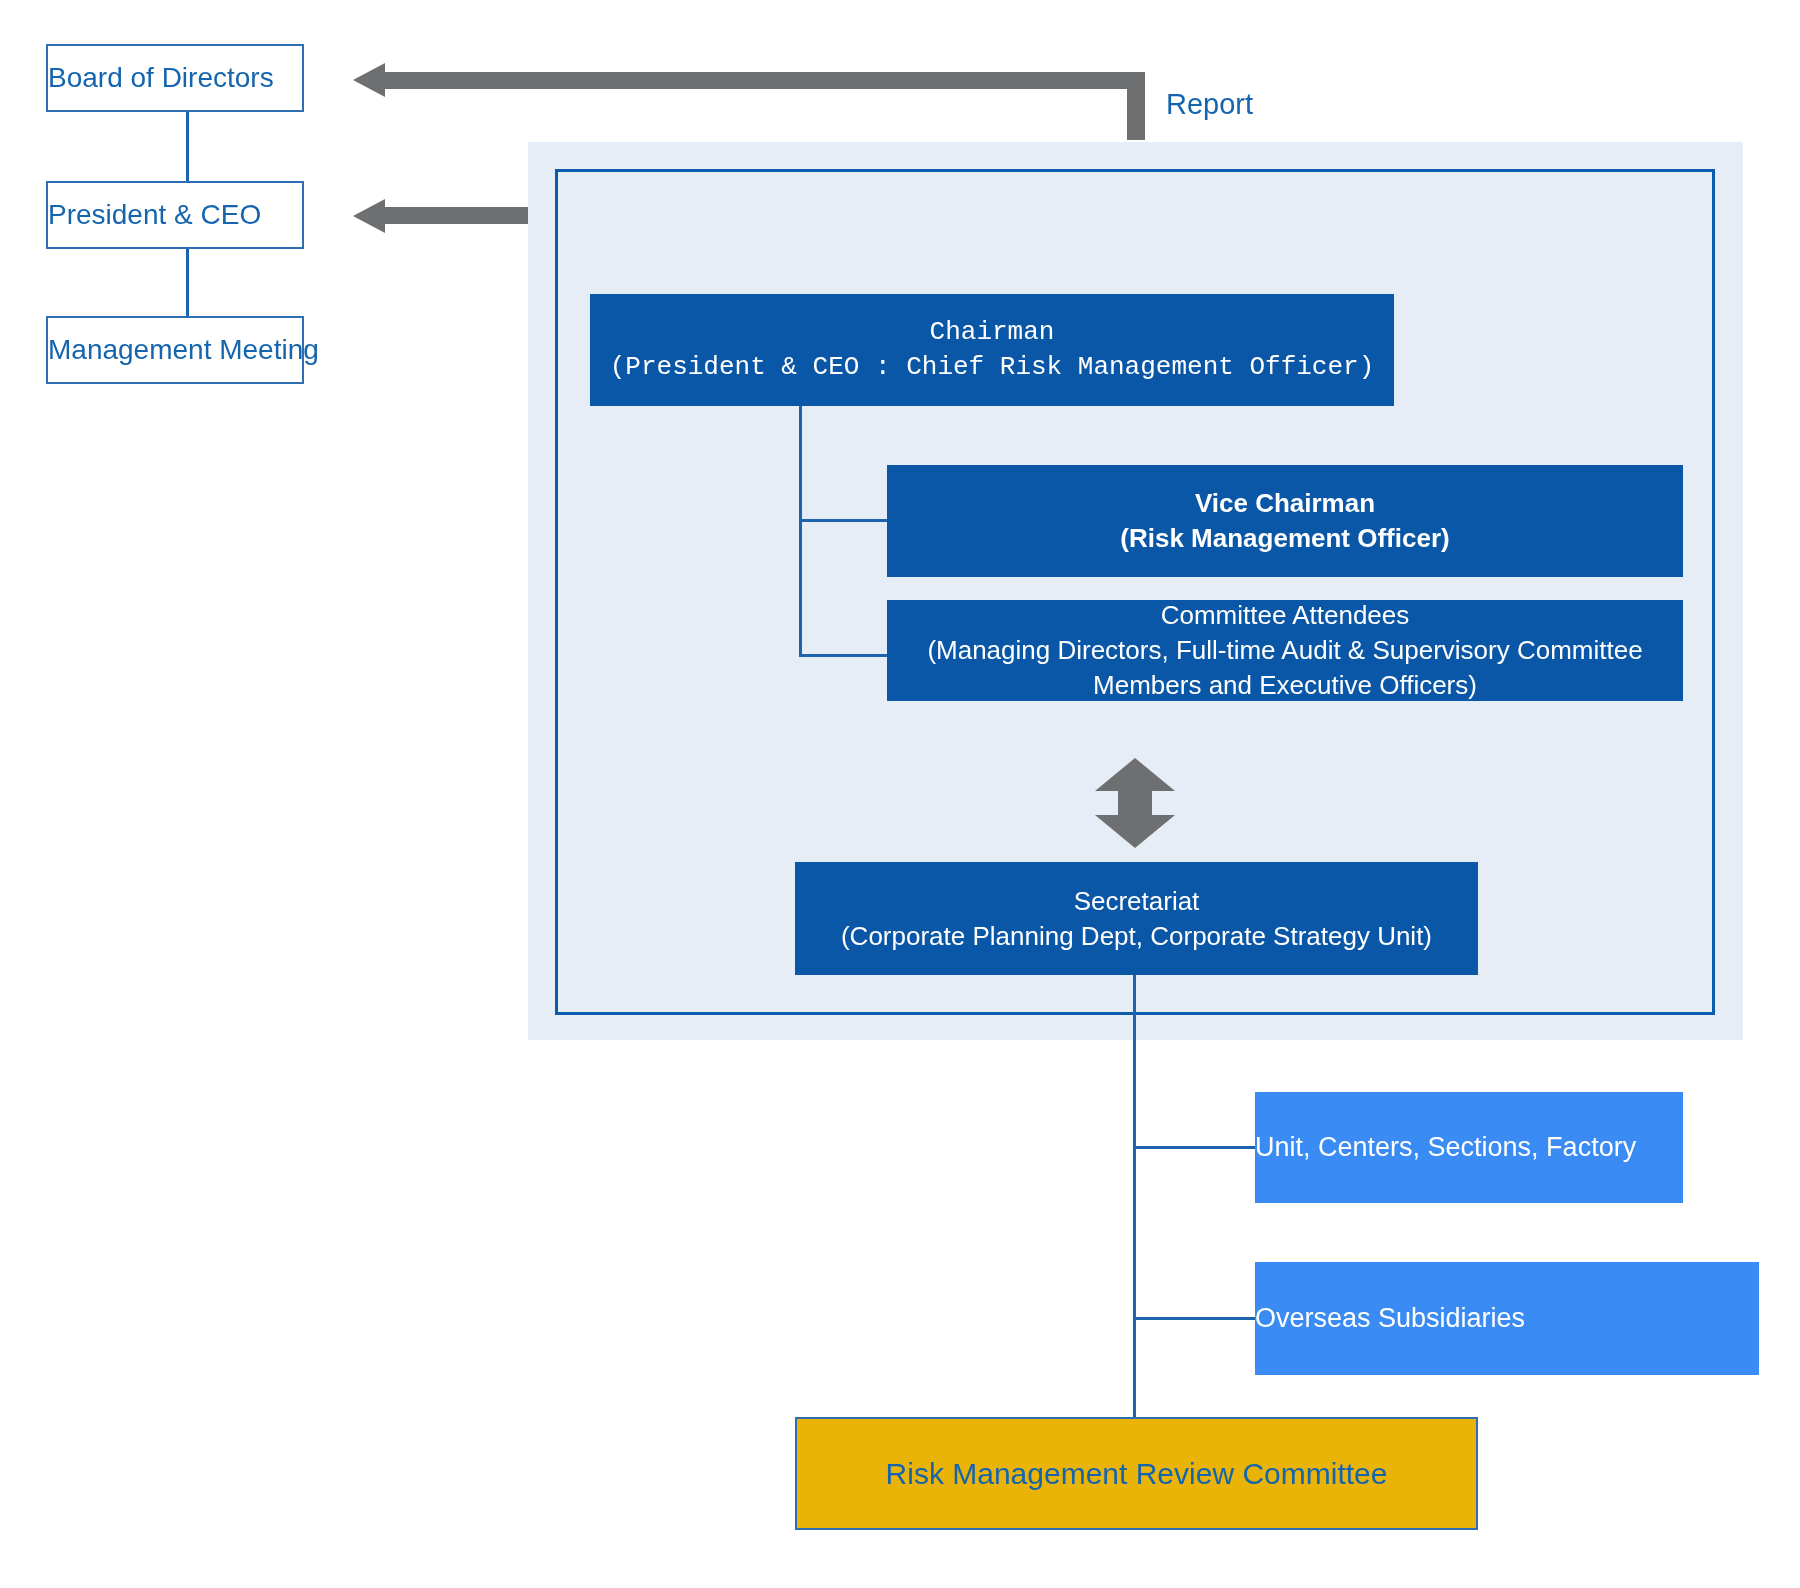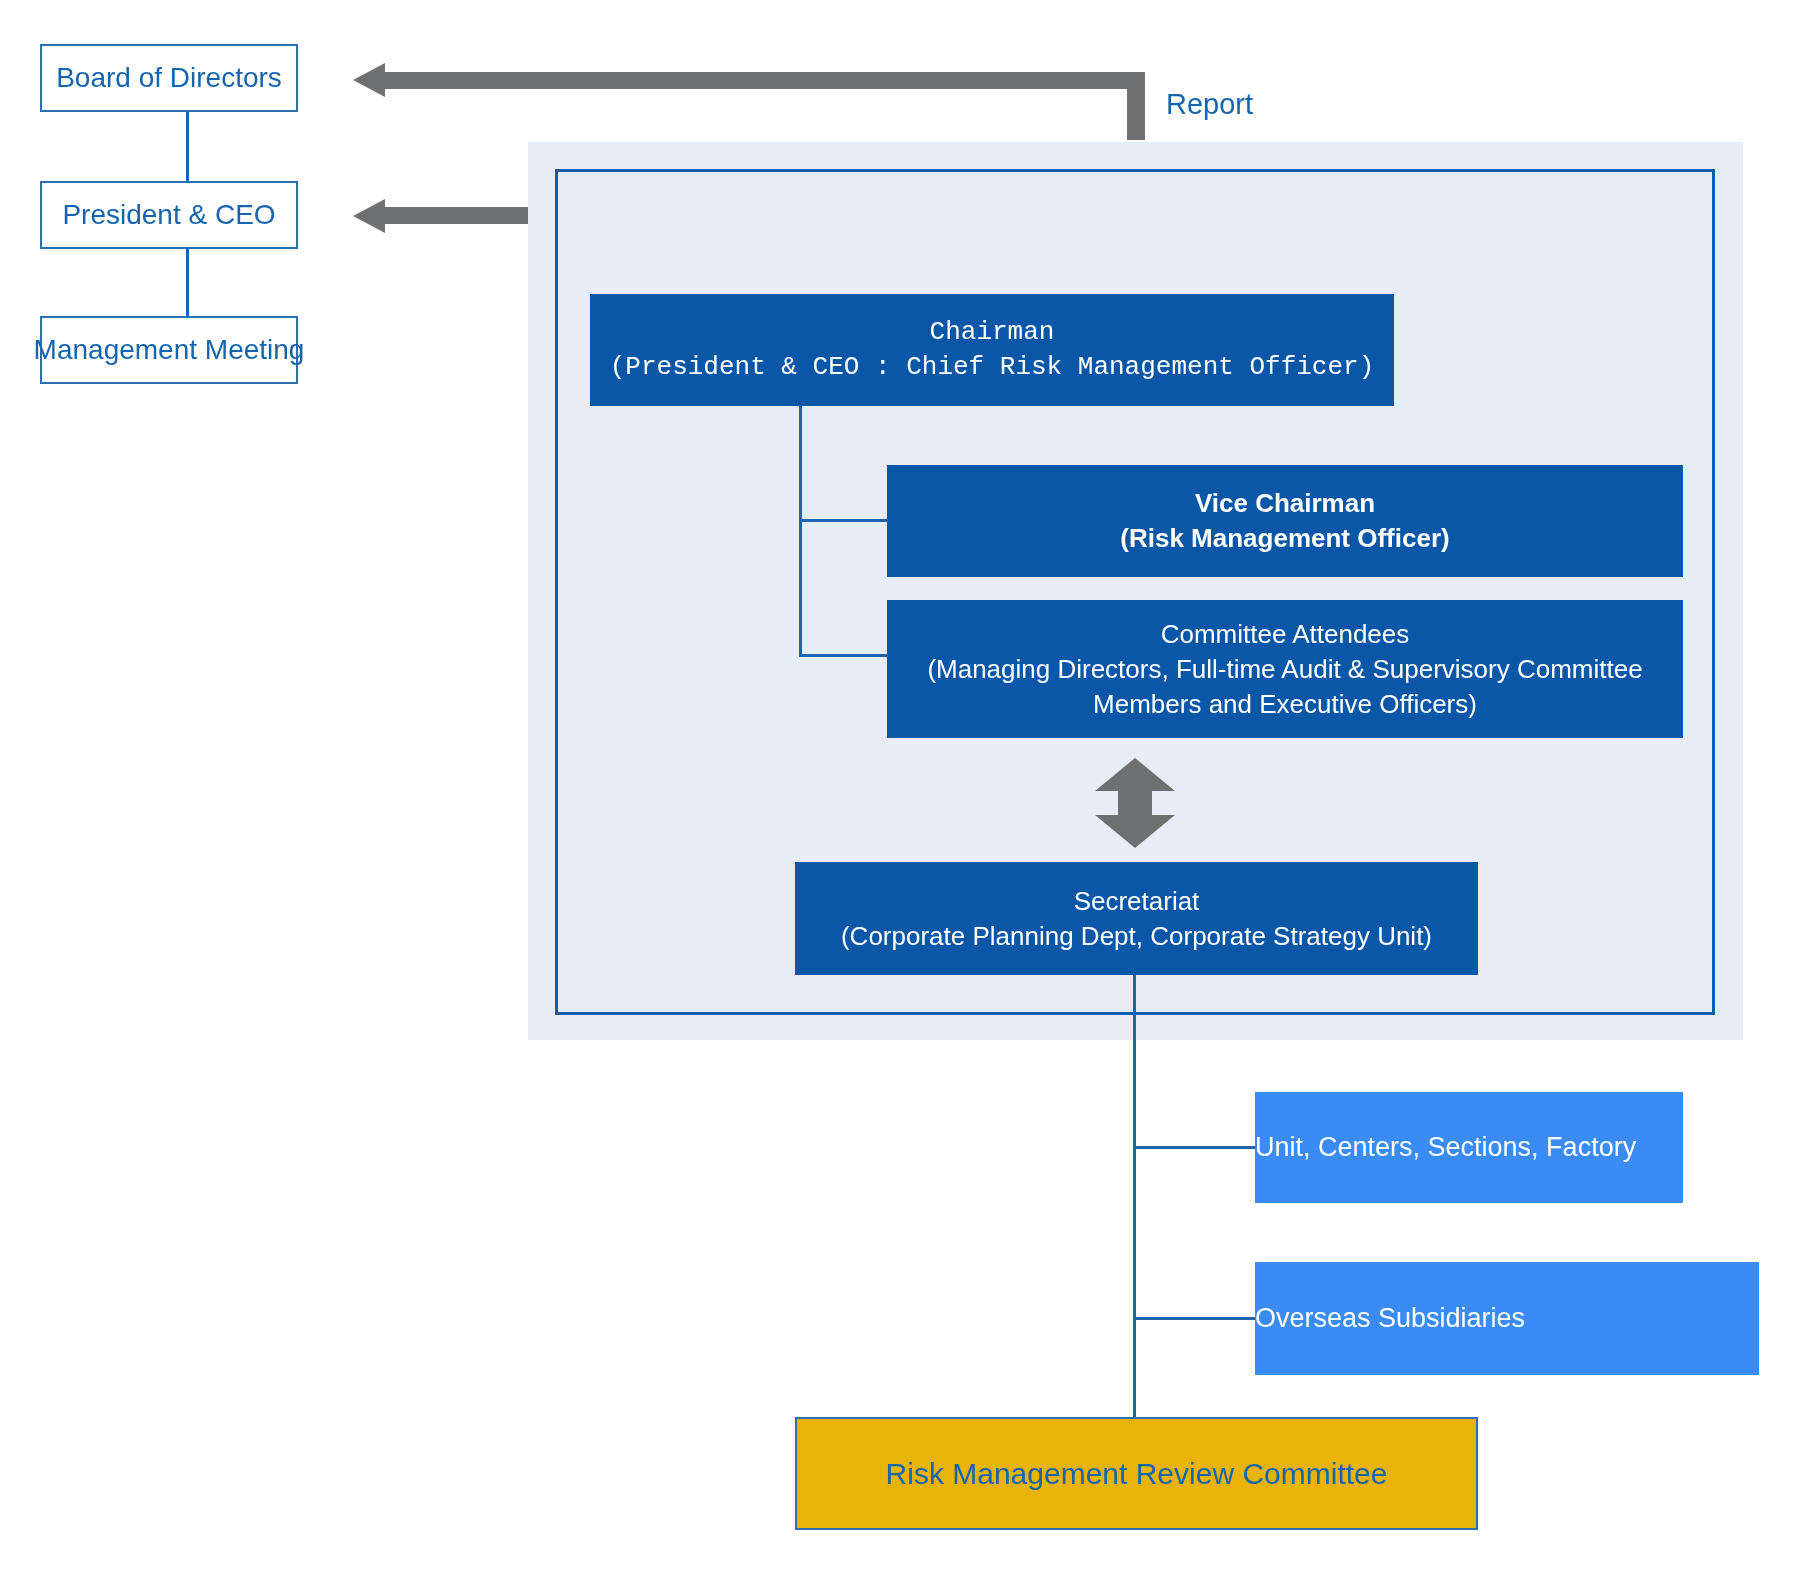--- a/index.html
+++ b/index.html
@@ -13,22 +13,22 @@
     --arrow-gray:#6e6f71;
   }
   html,body{margin:0;padding:0;background:#fff;}
   .canvas{
     position:relative;width:1800px;height:1588px;background:#ffffff;
     font-family:"Liberation Sans",sans-serif;overflow:hidden;
   }
   .obox{
     position:absolute;width:258px;height:68px;box-sizing:border-box;
     background:#ffffff;border:2px solid var(--border-blue);
-    display:flex;align-items:center;justify-content:center;
-    color:var(--text-blue);font-size:28px;white-space:nowrap;
+    display:flex;align-items:center;justify-content:flex-start;
+    color:var(--text-blue);font-size:28px;white-space:nowrap;margin-left:6px;
   }
   .vline{position:absolute;width:3px;background:var(--line-blue);}
   .hline{position:absolute;height:3px;background:var(--line-blue);}
   .gbar{position:absolute;background:var(--arrow-gray);}
   .arrowhead-left{
     position:absolute;width:0;height:0;
     border-top:17px solid transparent;border-bottom:17px solid transparent;
     border-right:32px solid var(--arrow-gray);
   }
   .tri-up{
@@ -104,21 +104,21 @@
 
   <div class="vline" style="left:799px;top:406px;height:251px;"></div>
   <div class="hline" style="left:799px;top:519px;width:88px;"></div>
   <div class="hline" style="left:799px;top:654px;width:88px;"></div>
 
   <div class="dbox" style="left:887px;top:465px;width:796px;height:112px;font-weight:bold;">
     <div>Vice Chairman</div>
     <div>(Risk Management Officer)</div>
   </div>
 
-  <div class="dbox" style="left:887px;top:600px;width:796px;height:138px;text-align:right;">
+  <div class="dbox" style="left:887px;top:600px;width:796px;height:101px;text-align:right;">
     <div>Committee Attendees</div>
     <div>(Managing Directors, Full-time Audit &amp; Supervisory Committee</div>
     <div>Members and Executive Officers)</div>
   </div>
 
   <div class="tri-up" style="left:1095px;top:758px;"></div>
   <div class="gbar" style="left:1118px;top:789px;width:34px;height:28px;"></div>
   <div class="tri-down" style="left:1095px;top:815px;"></div>
 
   <div class="dbox" style="left:795px;top:862px;width:683px;height:113px;">

